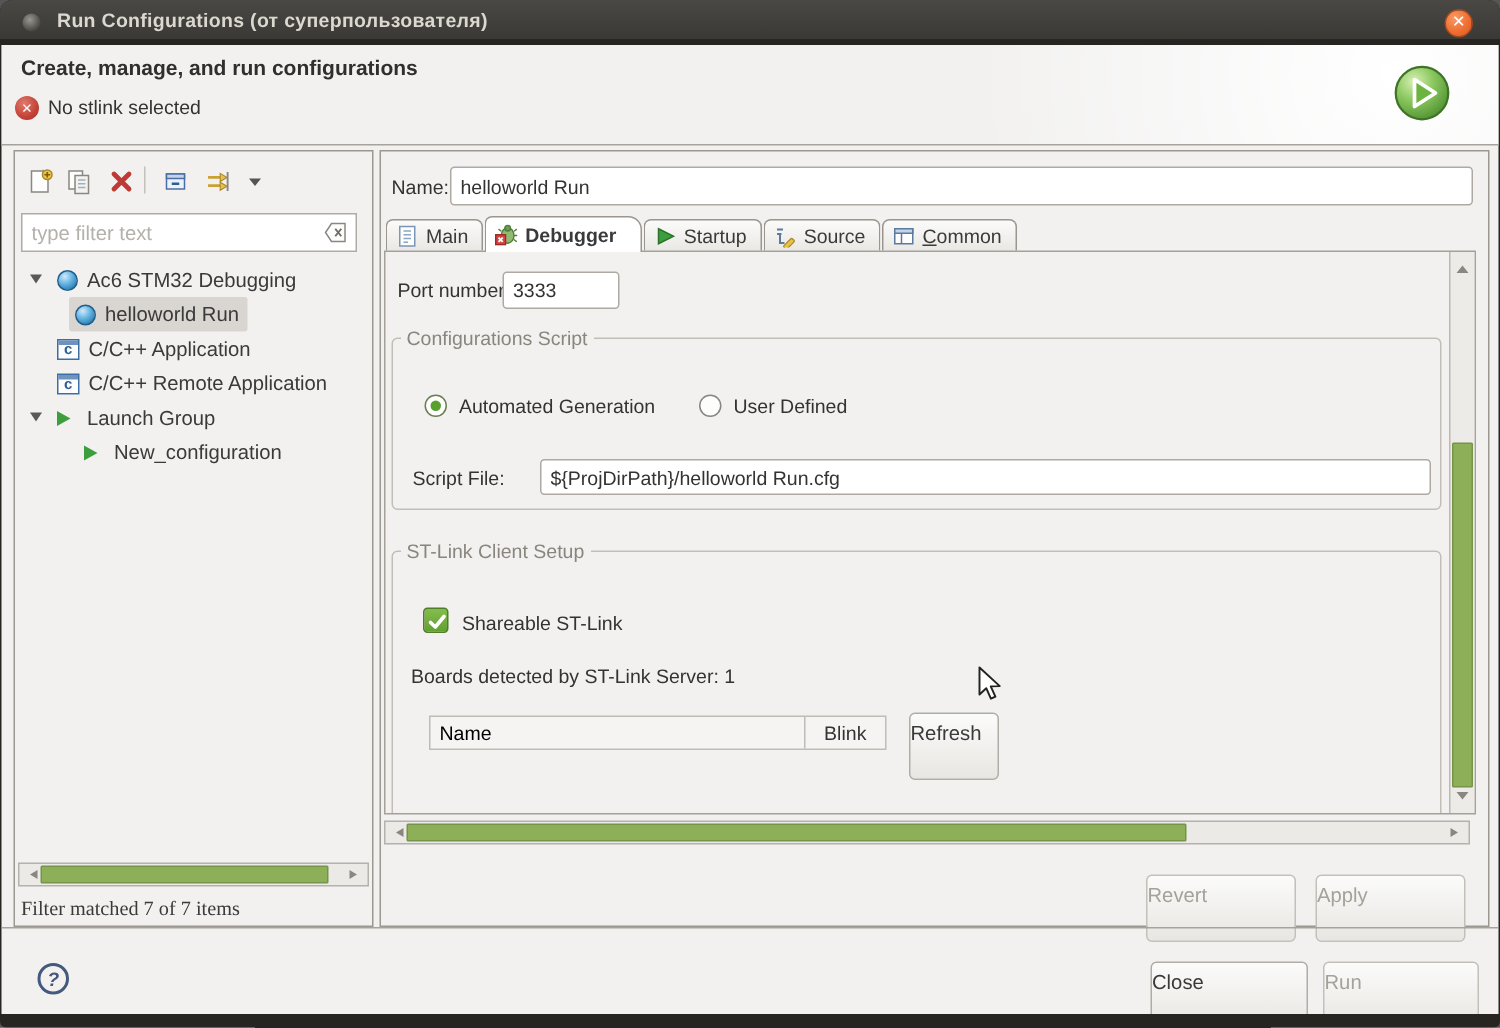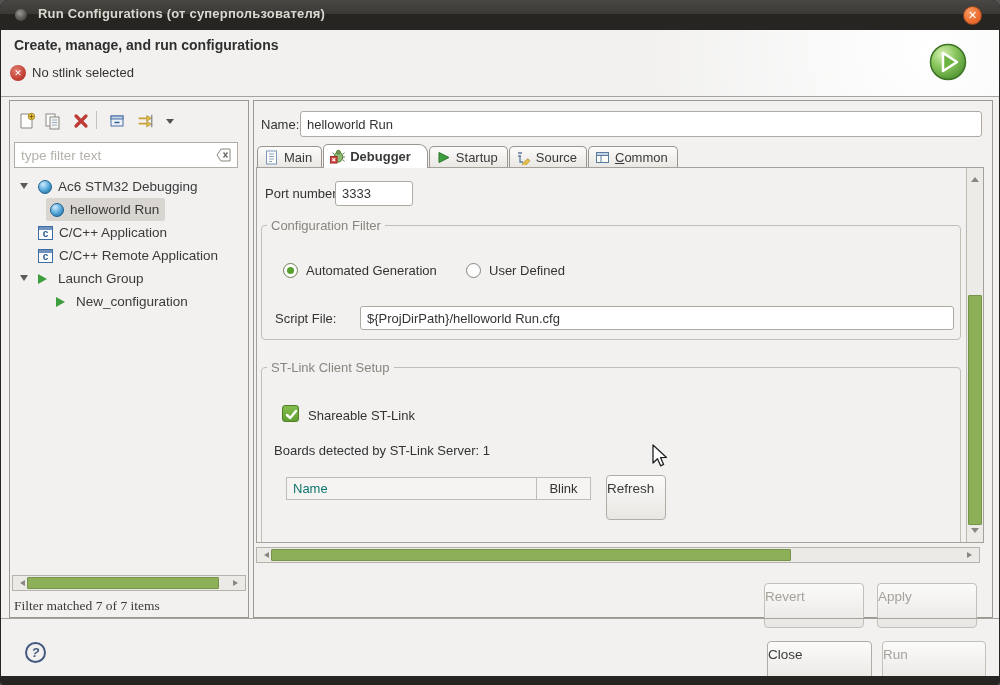--- a/index.html
+++ b/index.html
@@ -6,21 +6,21 @@
   html,body { background:#555; }
   body { font-family:"Liberation Sans","DejaVu Sans",sans-serif; }
 
   #window {
     position:relative; width:1000px; height:685px;
     background:#262522; border-radius:8px 8px 4px 4px; overflow:hidden;
   }
 
   
   #titlebar {
-    position:absolute; left:0; top:0; width:1000px; height:14px;
+    position:absolute; left:0; top:0; width:1000px; height:26px;
     background:linear-gradient(#4a4844,#3a3935);
     border-radius:8px 8px 0 0;
     padding-left:44px;
   }
   #titlebar .app-dot {
     position:absolute; left:15px; top:9px; width:12px; height:12px;
     border-radius:50%; background:radial-gradient(circle at 40% 35%, #9a9892, #55534e 60%, #2e2d2a);
   }
   #titlebar .title {
     position:absolute; left:38px; top:6px; font-size:13px; font-weight:bold;
@@ -147,21 +147,21 @@
   .radio.checked { border-color:#6b7e52; }
   .radio.checked::after { content:""; position:absolute; left:3px; top:3px; width:7px; height:7px;
     border-radius:50%; background:#58a12e; }
   .checkbox-on { position:absolute; width:17px; height:17px; border-radius:3px;
     background:linear-gradient(#84bd4d,#62a032); border:1px solid #4f7d28; }
   .checkbox-on svg { position:absolute; left:1px; top:1px; }
 
   
   #boards-table { position:absolute; left:24px; top:102px; width:305px; font-size:13px; }
   #boards-table .hdr { display:flex; height:23px; background:#f5f4f2; border:1px solid #bfbcb5; }
-  #boards-table .hdr .c1 { width:250px; line-height:21px; padding-left:6px; color:#0f766e; border-right:1px solid #bfbcb5; }
+  #boards-table .hdr .c1 { width:250px; line-height:21px; padding-left:6px; color:#000000; border-right:1px solid #bfbcb5; }
   #boards-table .hdr .c2 { width:53px; line-height:21px; text-align:center; color:#333; }
   #boards-table .row { display:flex; height:25px; border:1px solid #bfbcb5; border-top:none; }
   #boards-table .row .c1 { width:250px; background:#8caf58; display:flex; align-items:center; gap:8px; padding-left:6px; color:#fff; border-right:1px dotted #445030; }
   #boards-table .row .c2 { width:53px; background:#e6e4e1; display:flex; align-items:center; justify-content:center; }
   .mini-checkbox { width:12px; height:12px; background:#fdfdfd; border:1px solid #e8e8e6; border-radius:2px; flex:0 0 auto; }
   .blink-btn { width:36px; height:19px; border:1px solid #c2bfb9; border-radius:3px;
     background:linear-gradient(#f6f5f3,#e4e2de); display:flex; align-items:center; justify-content:center; }
 
   
   .btn {
@@ -358,21 +358,21 @@
           <span><u>C</u>ommon</span>
         </div>
       </div>
 
       <div id="content-box">
         <div id="content-inner">
           <span class="field-label" style="left:8px; top:18px">Port number:</span>
           <input class="text-input" style="left: 78px; top: 13px; width: 78px;" type="text" value="3333">
 
           <fieldset style="left:4px; top:50px; width:700px; height:122px">
-            <legend>Configuration Filter</legend>
+            <legend>Configurations Script</legend>
             <span class="radio checked" style="left:21px; top:30px"></span>
             <span class="field-label" style="left:44px; top:30px">Automated Generation</span>
             <span class="radio" style="left:204px; top:30px"></span>
             <span class="field-label" style="left:227px; top:30px">User Defined</span>
             <span class="field-label" style="left:13px; top:78px">Script File:</span>
             <input class="text-input" style="left: 98px; top: 73px; width: 594px; height: 24px;" type="text" value="${ProjDirPath}/helloworld Run.cfg">
           </fieldset>
 
           <fieldset style="left:4px; top:192px; width:700px; height:260px">
             <legend>ST-Link Client Setup</legend>

